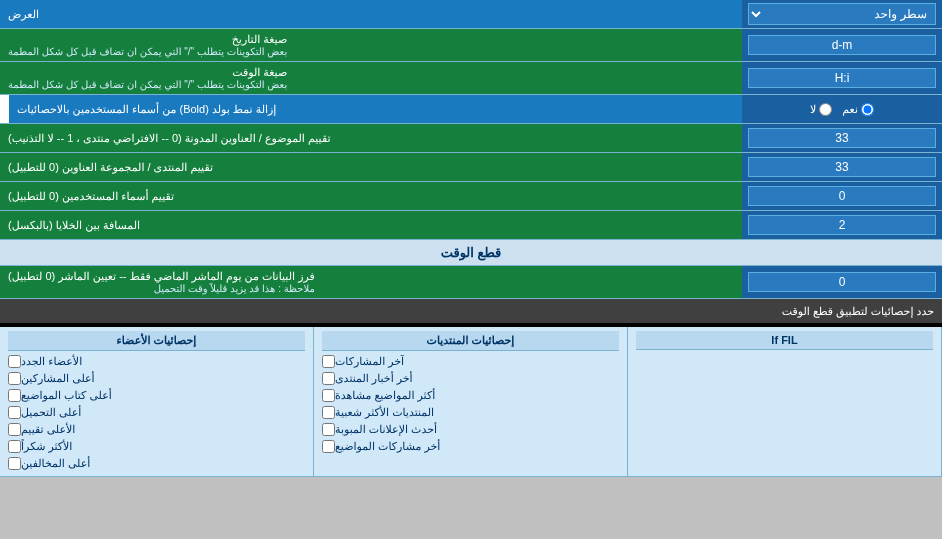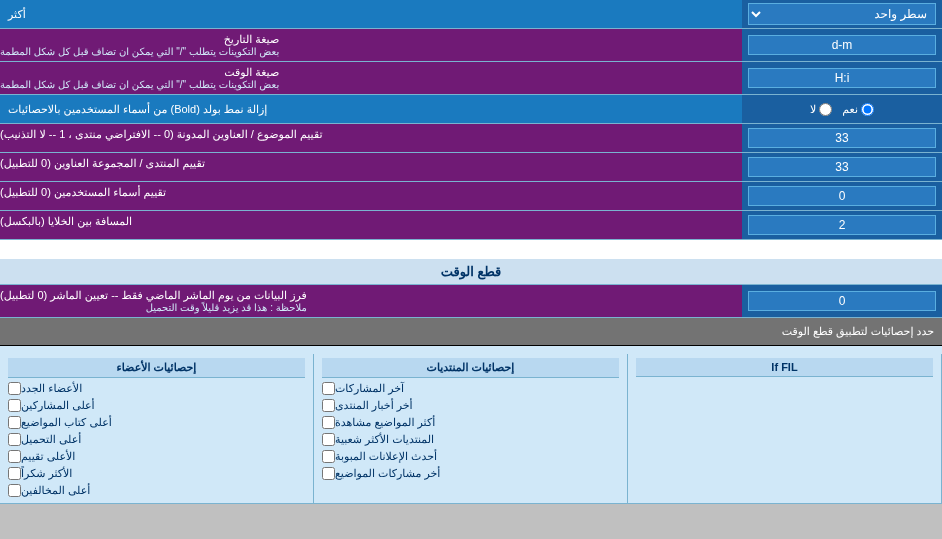--- a/index.html
+++ b/index.html
@@ -13,25 +13,25 @@
       width: 942px;
       background: #fff;
     }
     .row {
       display: flex;
       align-items: stretch;
       border-bottom: 1px solid #7ab3d0;
     }
     .row-label {
       flex: 1;
-      background: #701a75;
-      color: #fff;
-      padding: 4px 0;
-      display: flex;
-      align-items: flex-start;
+      background: #15803d;
+      color: #fff;
+      padding: 4px 8px;
+      display: flex;
+      align-items: center;
       justify-content: flex-end;
       text-align: right;
       font-size: 11px;
       min-height: 28px;
     }
     .row-label small {
       font-size: 10px;
       display: block;
       color: #d0e8f8;
     }
@@ -55,21 +55,20 @@
       outline: none;
     }
     .section-header {
       background: #cce0f0;
       color: #003366;
       text-align: center;
       padding: 5px;
       font-weight: bold;
       font-size: 13px;
       border-bottom: 1px solid #7ab3d0;
-      margin-top: 19px;
     }
     .top-row {
       display: flex;
       align-items: center;
       border-bottom: 1px solid #7ab3d0;
       background: #e8f4fc;
     }
     .top-row-label {
       flex: 1;
       background: #1a7abf;
@@ -109,20 +108,21 @@
       flex: 1;
       background: #1a7abf;
       color: #fff;
       padding: 4px 8px;
       text-align: right;
       font-size: 11px;
       min-height: 28px;
       display: flex;
       align-items: center;
       justify-content: flex-end;
+      margin-left: 9px;
     }
     .radio-input {
       width: 200px;
       background: #1a5fa0;
       display: flex;
       align-items: center;
       justify-content: center;
       gap: 10px;
       padding: 3px 6px;
       min-height: 28px;
@@ -138,21 +138,20 @@
       border-bottom: 1px solid #7ab3d0;
     }
     .checkbox-columns {
       display: flex;
       background: #d0e8f8;
     }
     .checkbox-col {
       flex: 1;
       padding: 4px 8px;
       border-right: 1px solid #7ab3d0;
-      margin-top: 8px;
     }
     .checkbox-col:first-child {
       border-right: none;
     }
     .checkbox-item {
       display: flex;
       align-items: center;
       justify-content: flex-end;
       gap: 0;
       padding: 2px 0;
@@ -169,40 +168,40 @@
       color: #003366;
       padding: 3px 0;
       font-size: 11px;
       border-bottom: 1px solid #7ab3d0;
       background: #b8d8f0;
       margin-bottom: 2px;
     }
     .stats-limit-row {
       display: flex;
       align-items: center;
-      background: #737373;
-      border-bottom: 1px solid #000000;
+      background: #404040;
+      border-bottom: 4px solid #000000;
       min-height: 28px;
     }
   </style>
 </head>
 <body>
 
 <div class="container">
 
   <div class="top-row">
     <div class="top-row-select">
       <select>
         <option>سطر واحد</option>
         <option>سطران</option>
         <option>ثلاثة أسطر</option>
       </select>
     </div>
     <div class="top-row-label">
-      <span>أكثر</span>
+      <span>العرض</span>
     </div>
   </div>
 
   <div class="row">
     <div class="row-input">
       <input type="text" value="d-m" style="">
     </div>
     <div class="row-label">
       <div>
         <div>صيغة التاريخ</div>

